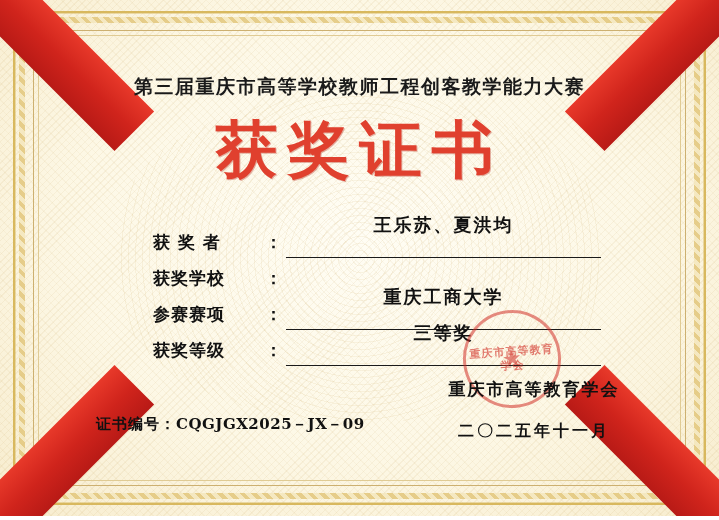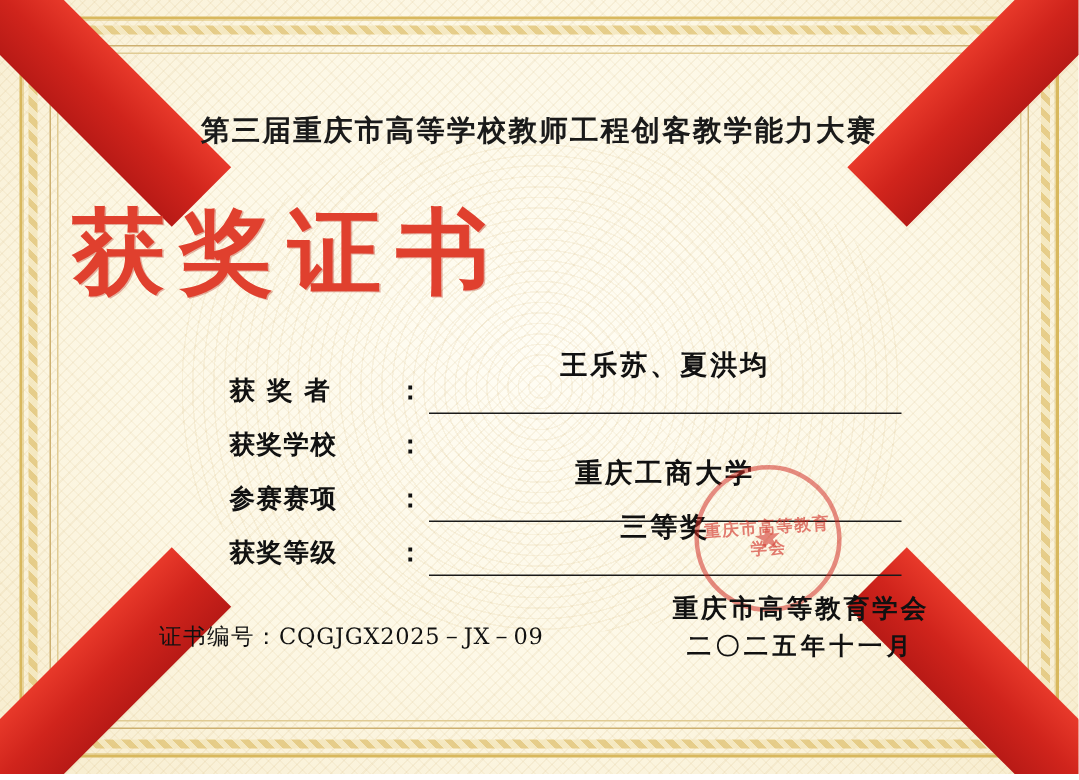--- a/index.html
+++ b/index.html
@@ -94,26 +94,27 @@
     text-align: center;
     font-size: 19px;
     font-weight: bold;
     letter-spacing: 1.5px;
     color: #1a1a1a;
     font-family: "DejaVu Serif", serif;
     margin-top: 22px;
   }
 
   .title {
+    text-align: center;
     font-size: 62px;
     font-weight: bold;
     letter-spacing: 10px;
     color: #e0402e;
     font-family: "DejaVu Serif", serif;
-    margin-top: 26px;
+    margin-top: 8px;
     text-shadow: 1px 1px 0 rgba(180,40,25,0.35);
   }
 
   .fields {
     margin-top: 30px;
     padding-left: 105px;
     padding-right: 70px;
   }
 
   .field-row {
@@ -155,24 +156,24 @@
   }
 
   .footer {
     position: absolute;
     left: 0; right: 0; bottom: 12px;
     height: 80px;
   }
 
   .cert-no {
     position: absolute;
-    left: 58px;
+    left: 48px;
     bottom: 26px;
     font-size: 15px;
-    font-weight: normal;
+    font-weight: bold;
     color: #111;
     font-family: "DejaVu Serif", serif;
     letter-spacing: 0.5px;
     margin-top: 36px;
   }
   .cert-no .label { letter-spacing: 1px; }
 
   .issuer {
     position: absolute;
     right: 32px;
@@ -181,21 +182,21 @@
     width: 210px;
   }
   .issuer-name {
     font-size: 17px;
     font-weight: bold;
     color: #111;
     font-family: "DejaVu Serif", serif;
     letter-spacing: 2px;
   }
   .issuer-date {
-    margin-top: 4px;
+    margin-top: 20px;
     font-size: 16px;
     font-weight: bold;
     color: #111;
     font-family: "DejaVu Serif", serif;
     letter-spacing: 3px;
   }
 
   
   .seal {
     position: absolute;

